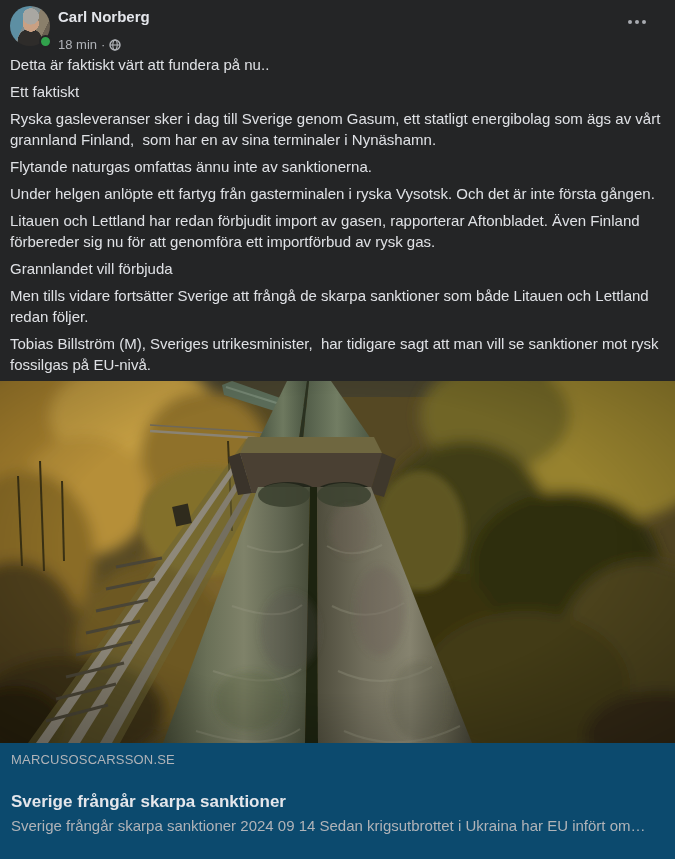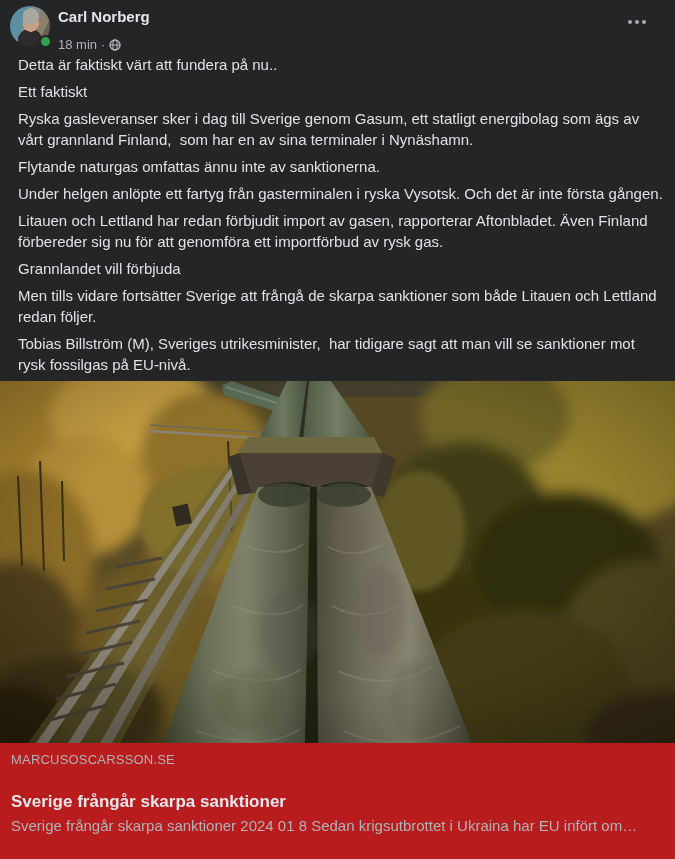--- a/index.html
+++ b/index.html
@@ -36,30 +36,30 @@
   .more-btn {
     position: absolute; right: 22px; top: 12px;
     width: 32px; height: 20px; display: flex; align-items: center; justify-content: center; gap: 3px;
     cursor: pointer; border-radius: 4px;
   }
   .more-btn i { width: 4px; height: 4px; border-radius: 50%; background: #a8abb0; }
 
   
   .body-text { padding: 2px 10px 0 10px; }
   .body-text p {
-    font-size: 15px; line-height: 21px; margin: 0 0 6px 8px;
+    font-size: 15px; line-height: 21px; margin: 0 0 6px 0;
     color: #dfe1e5; white-space: pre-wrap;
   }
 
   
   .photo { width: 675px; height: 362px; overflow: hidden; cursor: pointer; line-height: 0; }
   .photo svg { display: block; }
 
   
-  .link-card { flex: 1; background: #b91c1c; padding: 9px 5px 10px 11px; cursor: pointer; }
+  .link-card { flex: 1; background: #0c4a6e; padding: 9px 5px 10px 11px; cursor: pointer; }
   .link-domain {
     font-size: 13px; color: #b0b3b8; text-transform: uppercase;
     letter-spacing: 0.2px; line-height: 16px;
   }
   .link-title { font-size: 17px; font-weight: bold; color: #e4e6eb; line-height: 22px; margin-top: 23px; }
   .link-desc {
     font-size: 15px; color: #b0b3b8; line-height: 20px; margin-top: 3px;
     white-space: nowrap; overflow: hidden;
   }
 </style>
@@ -242,16 +242,16 @@
         <ellipse cx="350" cy="150" rx="20" ry="25" fill="#6d6055" opacity="0.3"></ellipse>
       </g>
 
       <rect width="675" height="362" fill="url(#vig)"></rect>
     </svg>
   </div>
 
   <div class="link-card">
     <div class="link-domain">MARCUSOSCARSSON.SE</div>
     <div class="link-title">Sverige frångår skarpa sanktioner</div>
-    <div class="link-desc">Sverige frångår skarpa sanktioner 2024 01 8 Sedan krigsutbrottet i Ukraina har EU infört om…</div>
+    <div class="link-desc">Sverige frångår skarpa sanktioner 2024 09 14 Sedan krigsutbrottet i Ukraina har EU infört om…</div>
   </div>
 
 </div>
 
 </body></html>

